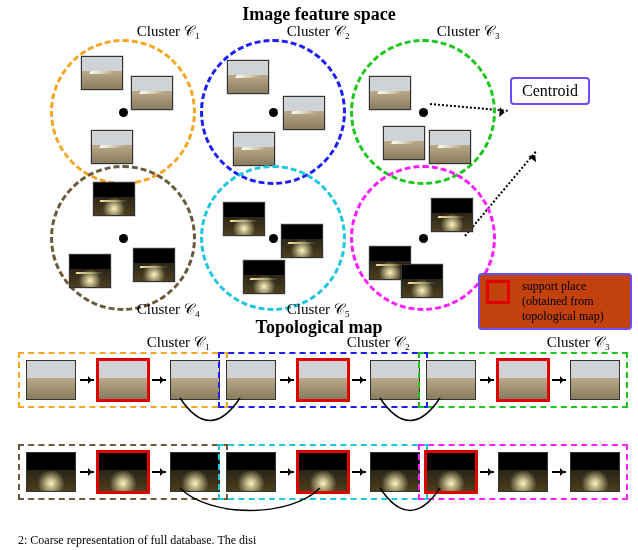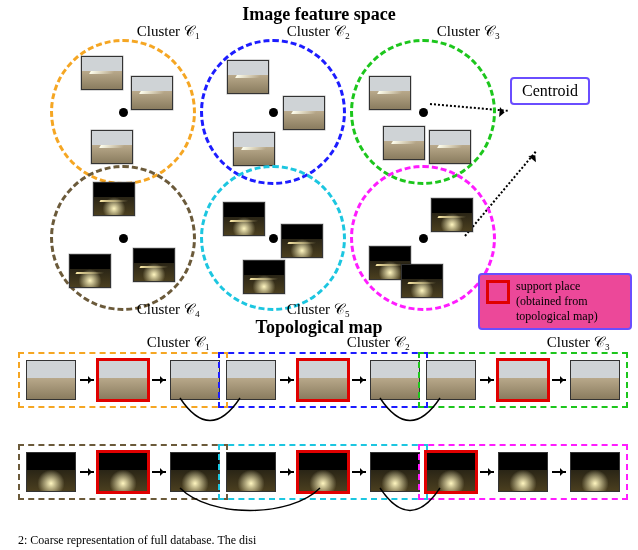--- a/index.html
+++ b/index.html
@@ -105,27 +105,27 @@
     right:-2px;top:-4px;
     border:5px solid transparent;
     border-left-color:#000;
   }
 
   
   .legend-support {
     position:absolute;
     border:2px solid var(--purple);
     border-radius:4px;
-    background:#ec4899;
+    background:#c2410c;
     font-size:12px;
     line-height:1.25;
     padding:4px 6px 4px 6px;
     display:flex;
     align-items:flex-start;
-    gap:6px;
+    gap:12px;
   }
   .legend-support .swatch{
     width:18px;height:18px;border:3px solid var(--red);
     flex:0 0 auto;
     margin-top:1px;
   }
 
   
   .tsection { position:relative; width:638px; height:200px; }
   .tcluster {

